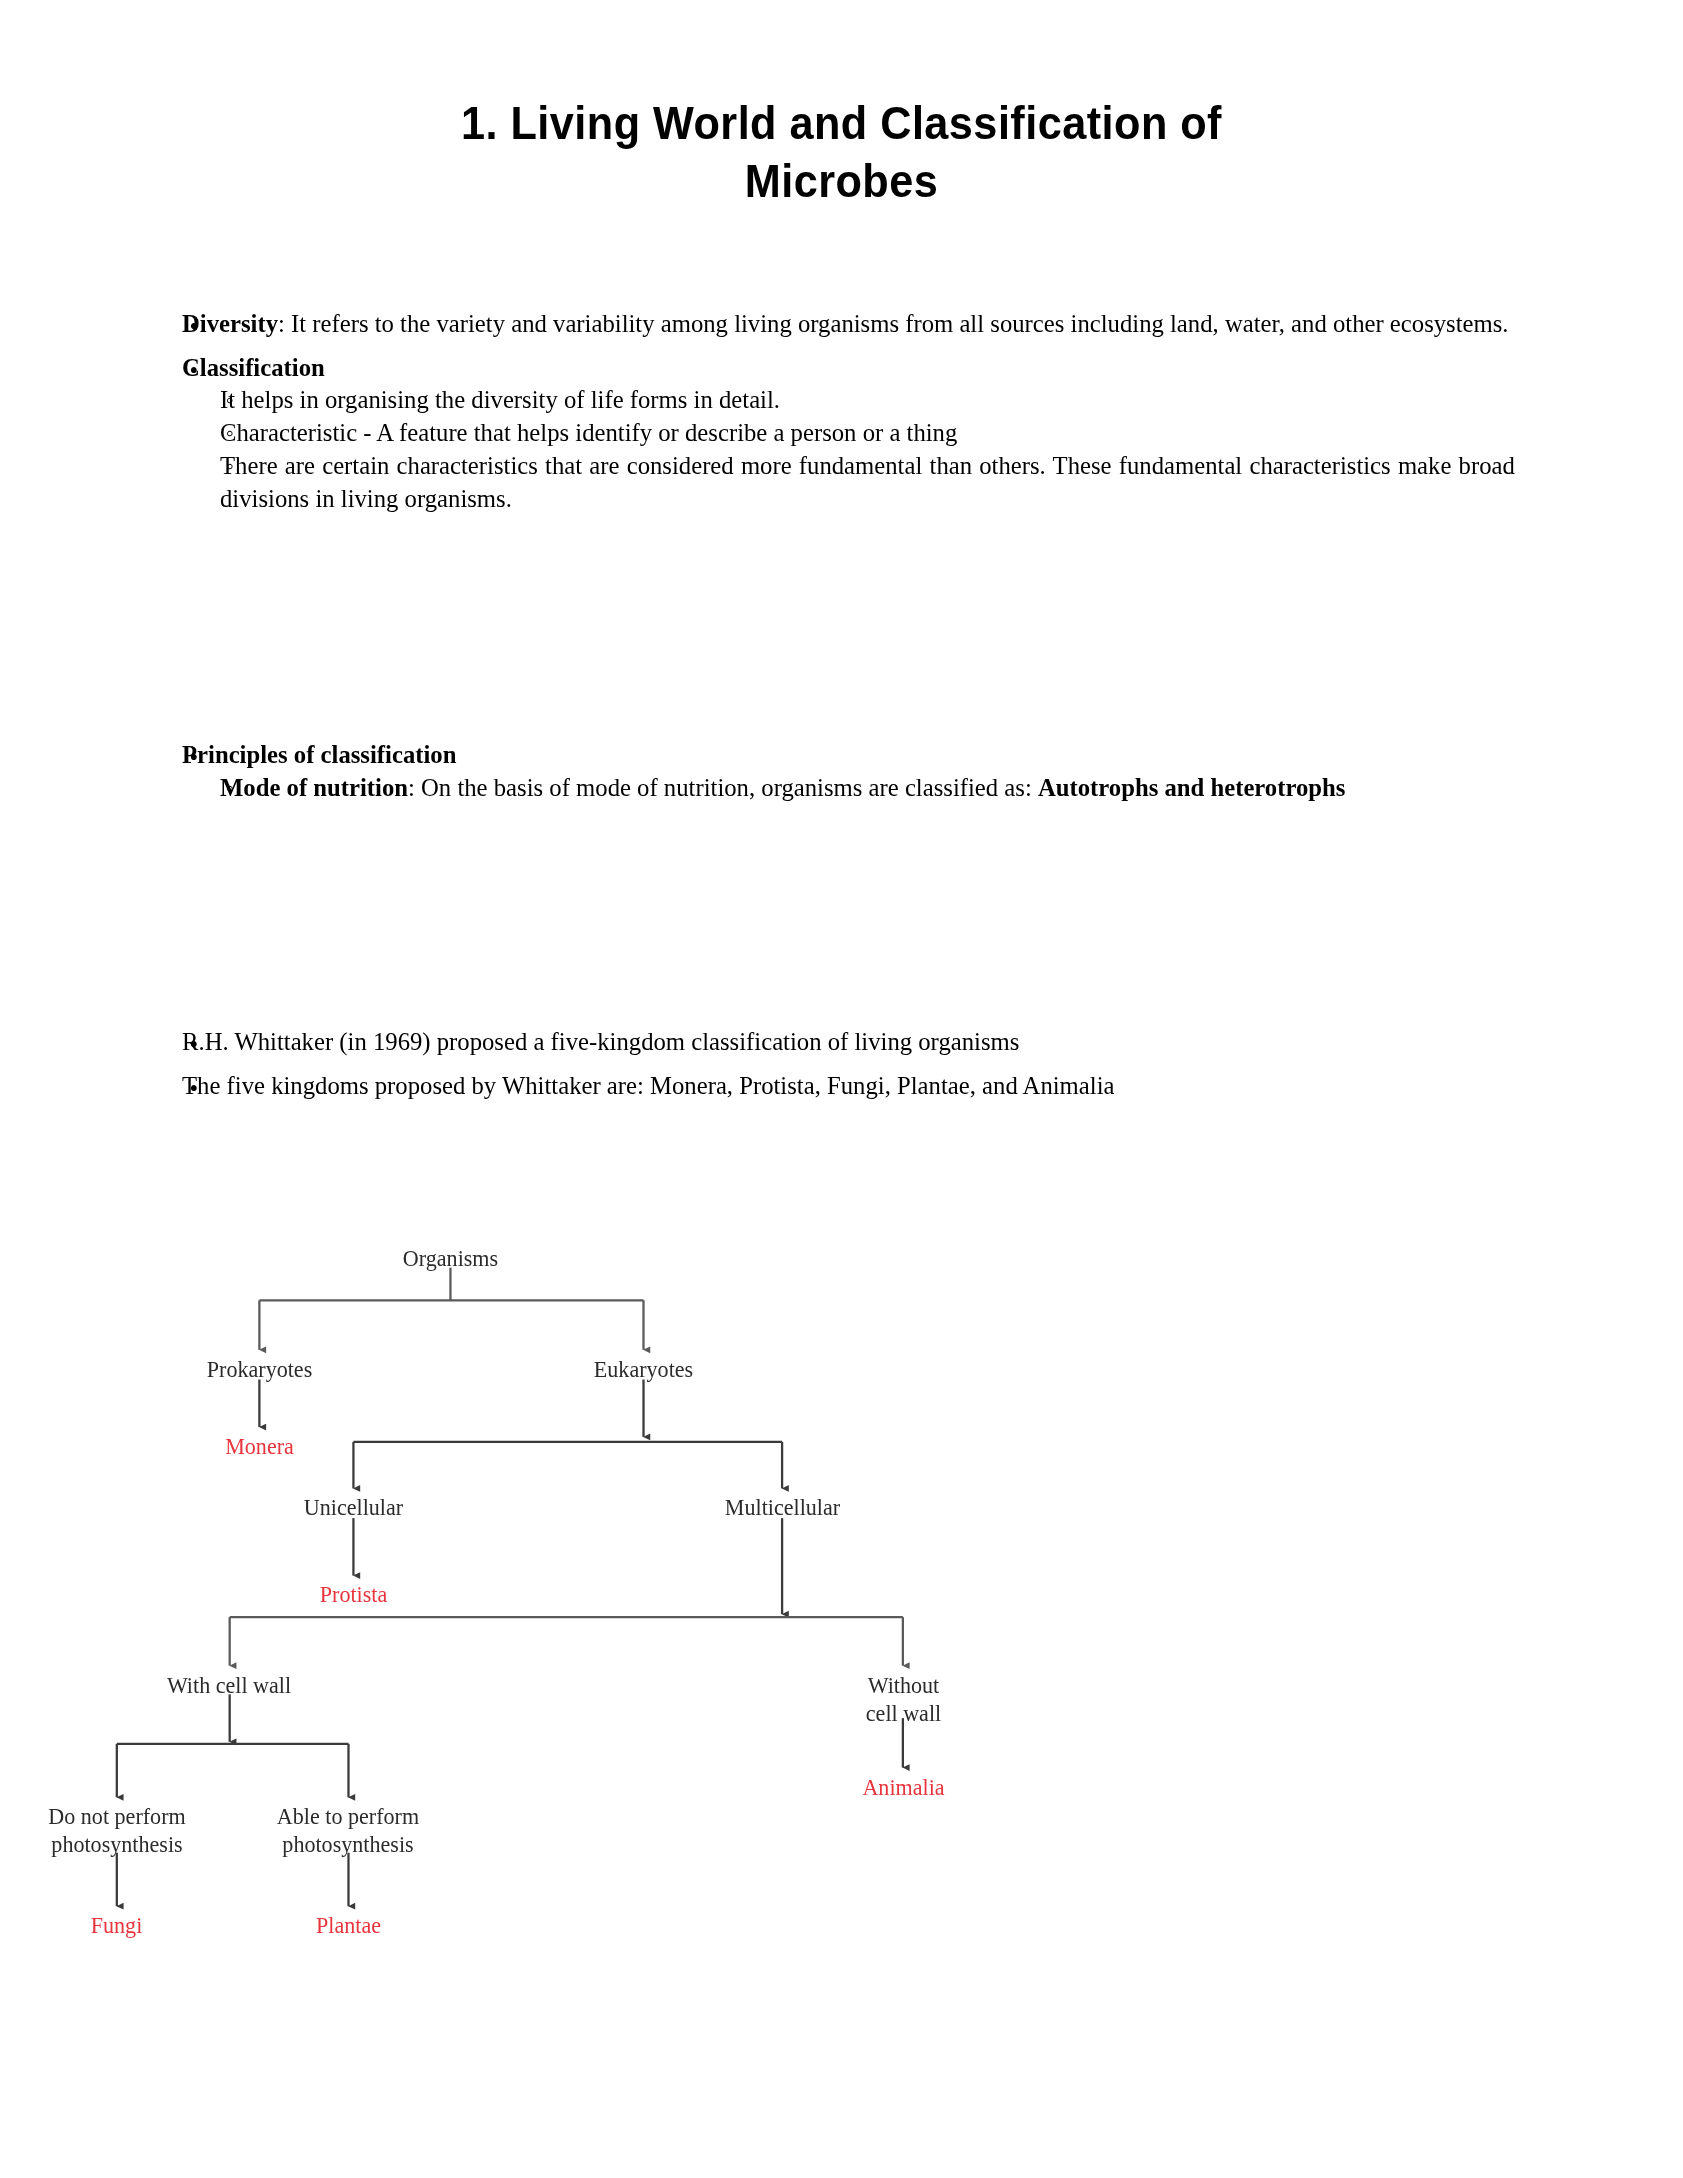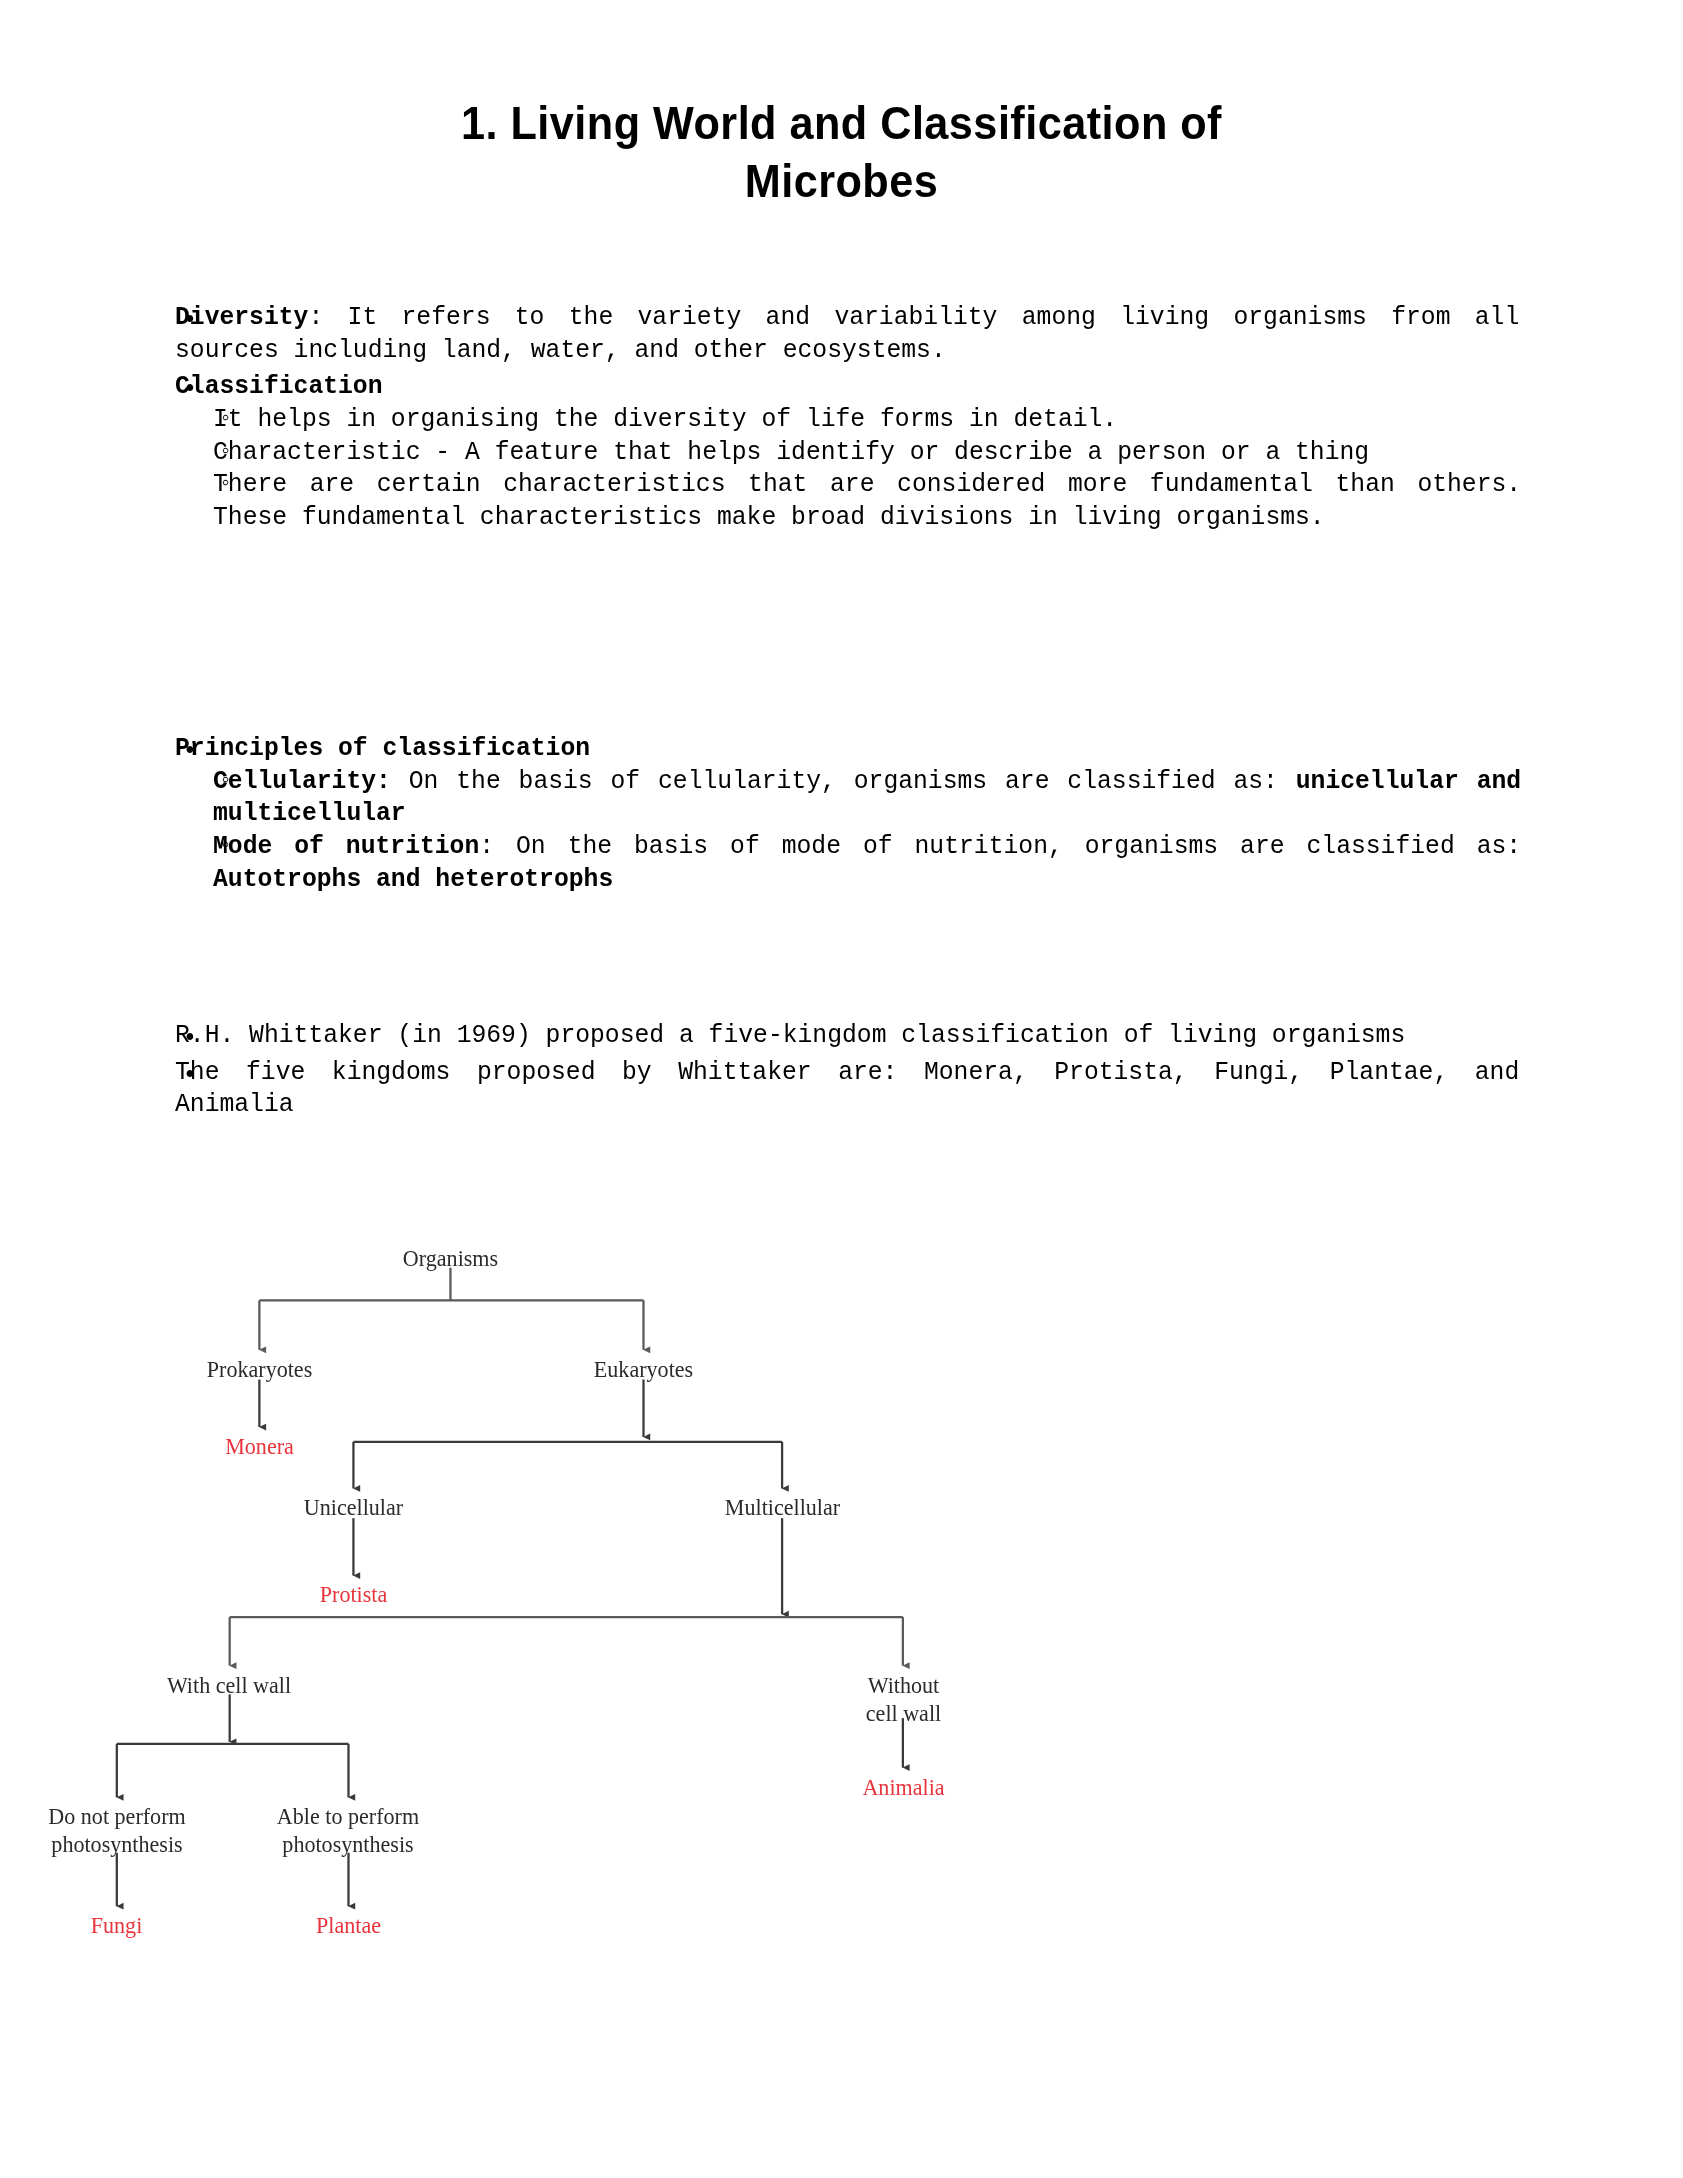--- a/index.html
+++ b/index.html
@@ -50,22 +50,21 @@
   }
 
   ul.lvl1 {
     list-style: none;
     margin: 0;
     padding: 0;
   }
   ul.lvl1 > li {
     position: relative;
     padding-left: 32px;
-    margin: 4px;
-    font-family: Liberation Mono, monospace;
+    margin: 11px;
   }
   ul.lvl1 > li > .b1::before {
     content: "\2022";
     position: absolute;
     left: 8px;
     font-size: 26px;
     line-height: 1;
     top: 6px;
   }
 
@@ -179,23 +178,20 @@
       </ul>
     </div>
 
     <div class="block" id="blk-principles">
       <ul class="lvl1">
         <li>
           <div class="b1"><span class="bd">Principles of classification</span></div>
           <ul class="lvl2">
 
 
-            <li>
-              <div class="b2"><span class="bd">Cellularity:</span><span> On the basis of cellularity, organisms are classified as: </span><span class="bd">unicellular and multicellular</span></div>
-            </li>
 
             <li>
               <div class="b2"><span class="bd">Mode of nutrition</span><span>: On the basis of mode of nutrition, organisms are classified as: </span><span class="bd">Autotrophs and heterotrophs</span></div>
             </li>
 
           </ul>
         </li>
       </ul>
     </div>
 

